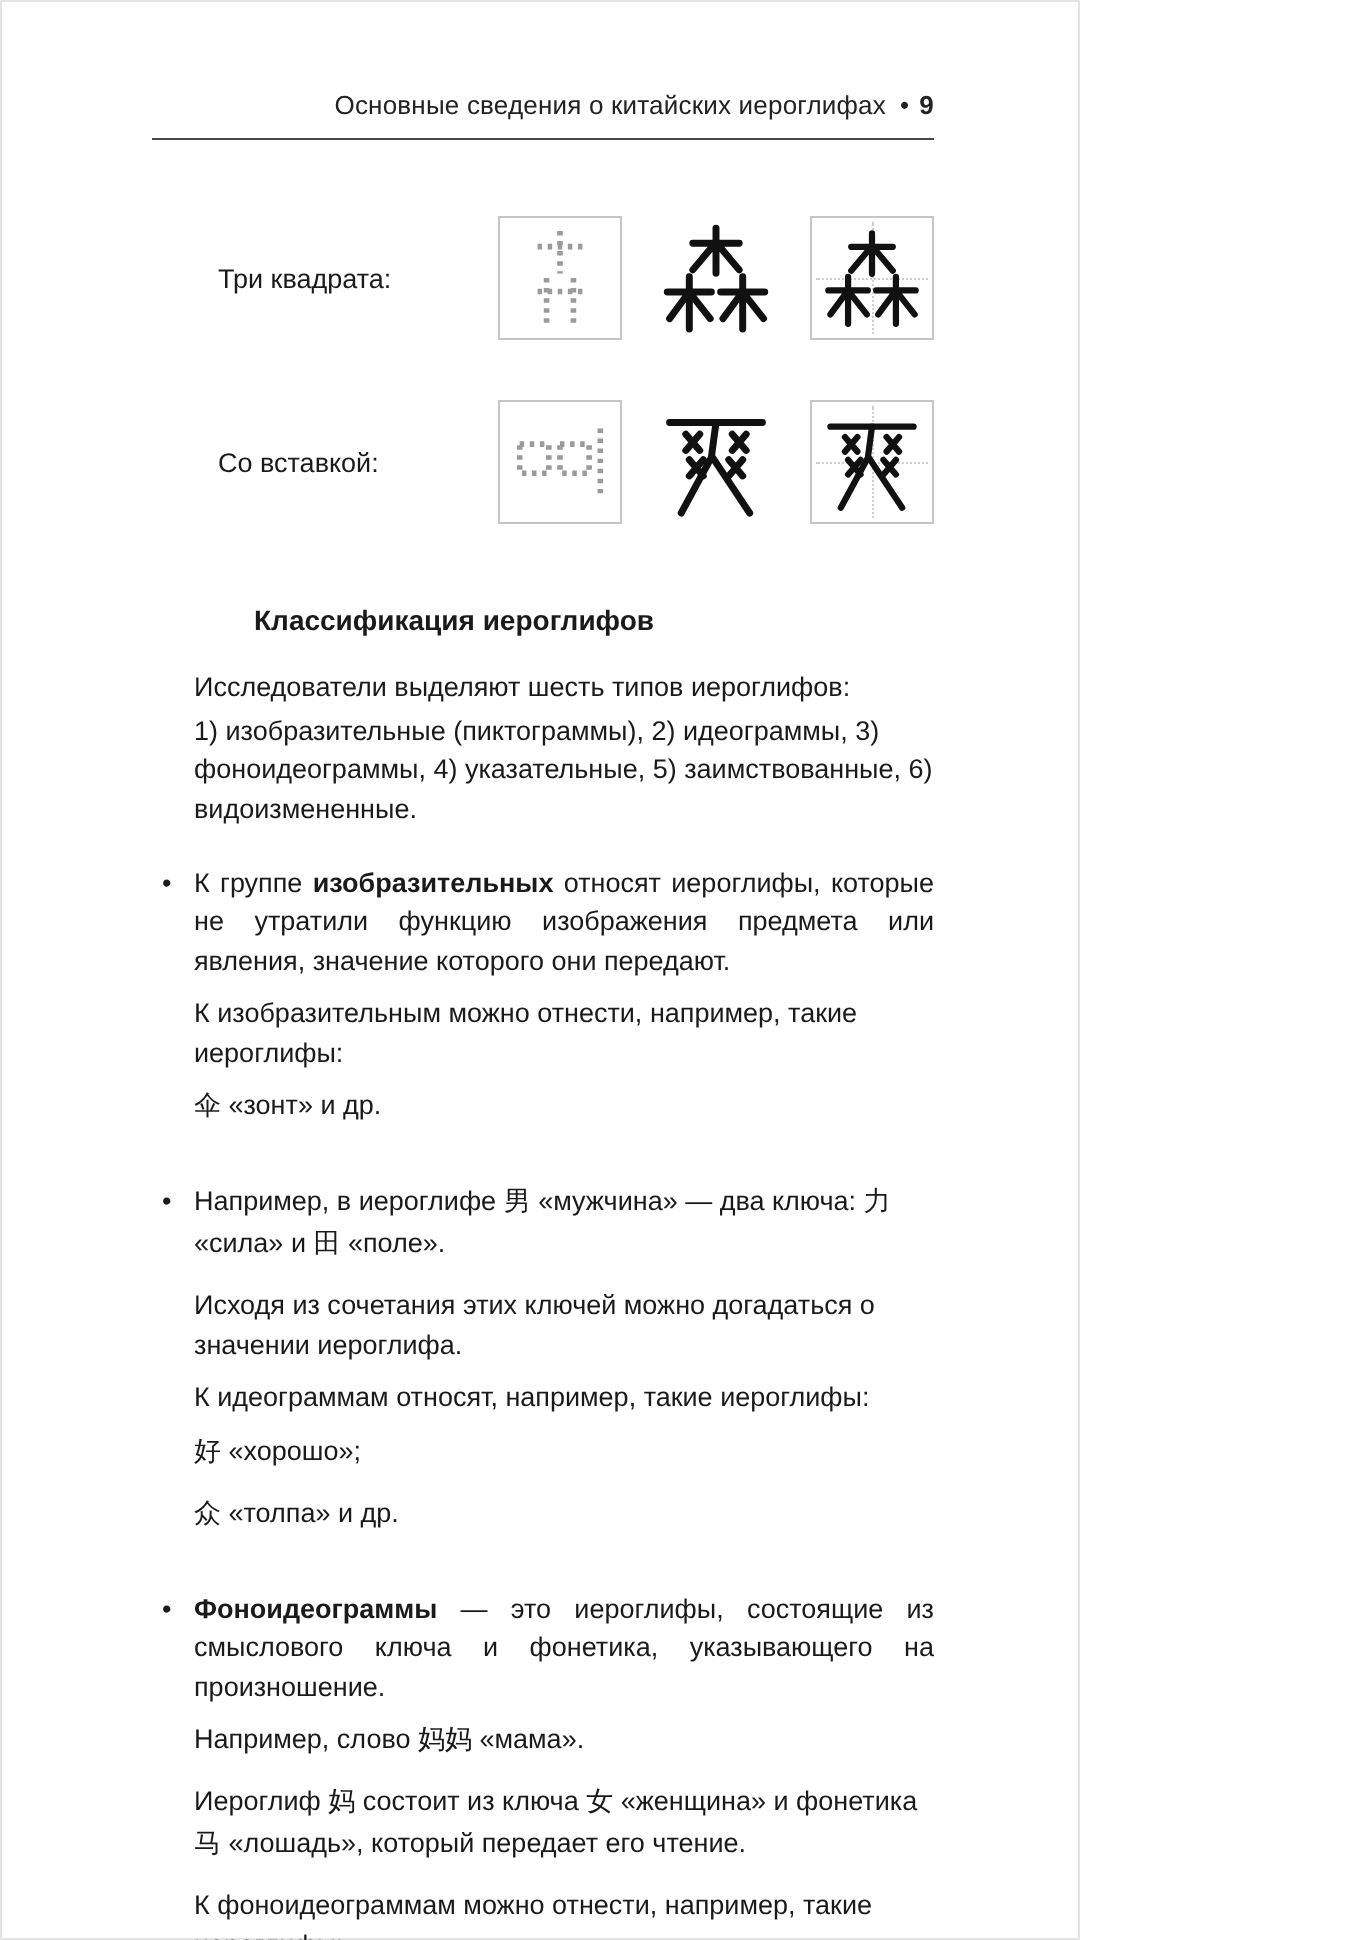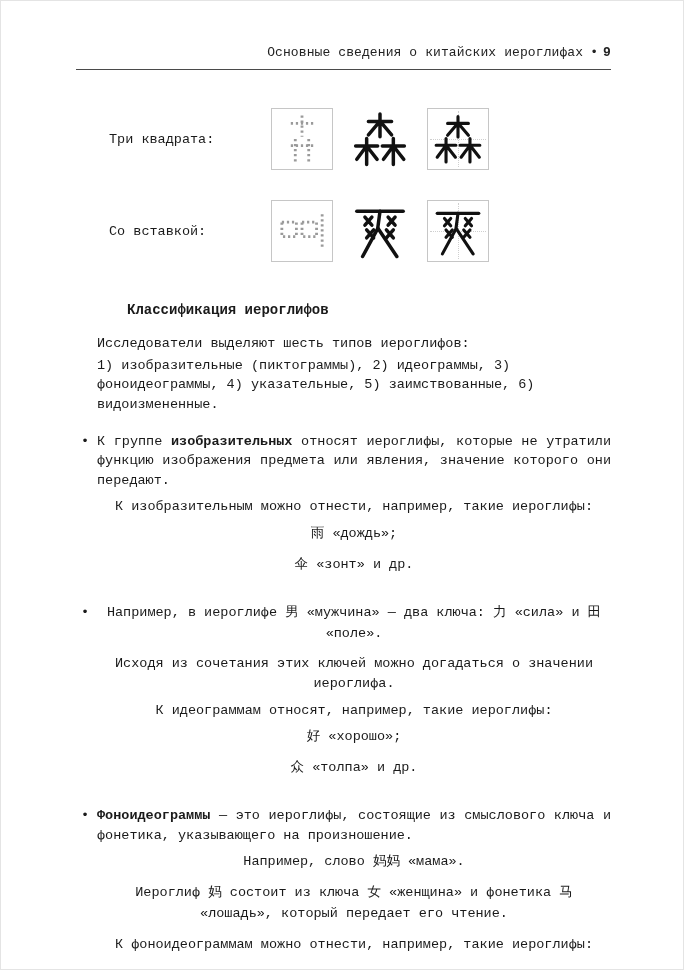--- a/index.html
+++ b/index.html
@@ -4,25 +4,24 @@
 <style>
   * { margin:0; padding:0; box-sizing:border-box; }
   html,body { background:#fff; }
   body {
     width:684px; height:970px;
     font-family:"Liberation Sans", sans-serif;
     color:#1a1a1a;
     overflow:hidden;
   }
   .page {
-    width:684px; height:970px;
+    width:540px; height:970px;
     background:#fff;
     border:1px solid #e4e4e4;
     position:relative;
-    font-family:Liberation Mono, monospace;
   }
   
   .page-header { padding:44px 72px 0 75px; }
   .header-line { text-align:right; font-size:13px; color:#222; padding-bottom:9px; letter-spacing:.1px; }
   .header-line .sep { margin:0 5px 0 7px; }
   .header-line .pagenum { font-weight:bold; }
   .rule { border-bottom:1.5px solid #4a4a4a; }
 
   
   .examples { margin:38px 72px 0 108px; }
@@ -46,21 +45,21 @@
 
   
   .body-text { margin:38px 72px 0 96px; font-size:13.5px; line-height:1.45; }
   .section-heading { font-size:14px; font-weight:bold; margin-bottom:14px;padding-left:30px; }
   .intro { margin-bottom:2px; }
 
   .bullet { display:flex; margin-top:17px; }
   .marker { width:16px; margin-left:-16px; flex:none; font-size:13.5px; }
   .bullet-content { flex:1; min-width:0; }
   .lead { text-align:justify; margin-bottom:7px; }
-  .bline { margin-bottom:7px;text-align:center; }
+  .bline { margin-bottom:7px; }
   .bline.cjk { margin-bottom:10px; line-height:1.55; }
 </style>
 </head>
 <body>
 
 <div class="page">
 
   <header class="page-header">
     <div class="header-line">
       <span>Основные сведения о китайских иероглифах</span><span class="sep">•</span><span class="pagenum">9</span>
@@ -156,21 +155,20 @@
     <h2 class="section-heading">Классификация иероглифов</h2>
 
     <p class="intro">Исследователи выделяют шесть типов иероглифов:</p>
     <p class="intro">1) изобразительные (пиктограммы), 2) идеограммы, 3) фоноидеограммы, 4) указательные, 5) заимствованные, 6) видоизмененные.</p>
 
     <div class="bullet">
       <span class="marker">•</span>
       <div class="bullet-content">
         <p class="lead"><span>К группе </span><b>изобразительных</b><span> относят иероглифы, которые не утратили функцию изображения предмета или явления, значение которого они передают.</span></p>
         <p class="bline">К изобразительным можно отнести, например, такие иероглифы:</p>
-        <p class="bline cjk">雨 «дождь»;</p>
         <p class="bline cjk">伞 «зонт» и др.</p>
       </div>
     </div>
 
     <div class="bullet">
       <span class="marker">•</span>
       <div class="bullet-content">
         <p class="bline cjk">Например, в иероглифе 男 «мужчина» — два ключа: 力 «сила» и 田 «поле».</p>
         <p class="bline">Исходя из сочетания этих ключей можно догадаться о значении иероглифа.</p>
         <p class="bline">К идеограммам относят, например, такие иероглифы:</p>

